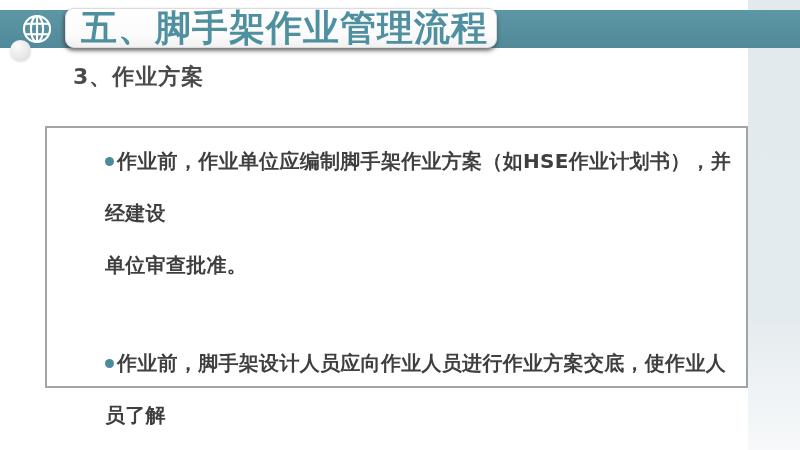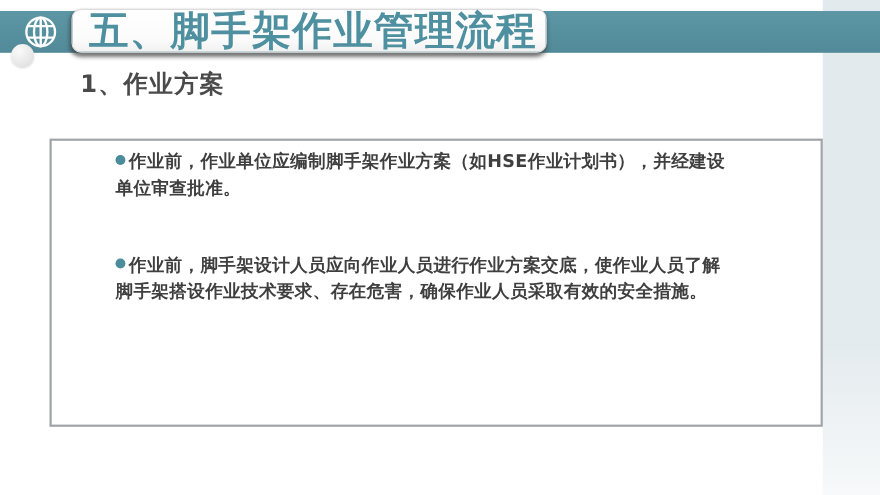--- a/index.html
+++ b/index.html
@@ -89,24 +89,24 @@
     left: 45px;
     width: 703px;
     height: 262px;
     box-sizing: border-box;
     border: 2px solid #9fa4a8;
     background: #ffffff;
     padding: 7px 8px 0 58px;
   }
   .bullet-para {
     margin: 0;
-    font-size: 16px;
+    font-size: 20px;
     font-weight: bold;
     color: #3f3f3f;
-    line-height: 24px;
+    line-height: 52px;
     letter-spacing: 0.3px;
   }
   .bullet-para + .bullet-para {
     margin-top: 46px;
   }
   .bullet-dot {
     display: inline-block;
     width: 9px;
     height: 9px;
     border-radius: 50%;
@@ -136,21 +136,21 @@
       <line x1="3.6" y1="15.7" x2="20.4" y2="15.7"></line>
     </g>
   </svg>
 
   <div class="corner-dot"></div>
 
   <div class="title-box">
     <span class="title-text">五、脚手架作业管理流程</span>
   </div>
 
-  <div class="subtitle">1、作业方案</div>
+  <div class="subtitle">3、作业方案</div>
 
   <div class="content-box">
     <p class="bullet-para">
       <span class="bullet-dot"></span><span class="bullet-text">作业前，作业单位应编制脚手架作业方案（如HSE作业计划书），并经建设
 单位审查批准。</span>
     </p>
     <p class="bullet-para">
       <span class="bullet-dot"></span><span class="bullet-text">作业前，脚手架设计人员应向作业人员进行作业方案交底，使作业人员了解
 脚手架搭设作业技术要求、存在危害，确保作业人员采取有效的安全措施。</span>
     </p>

